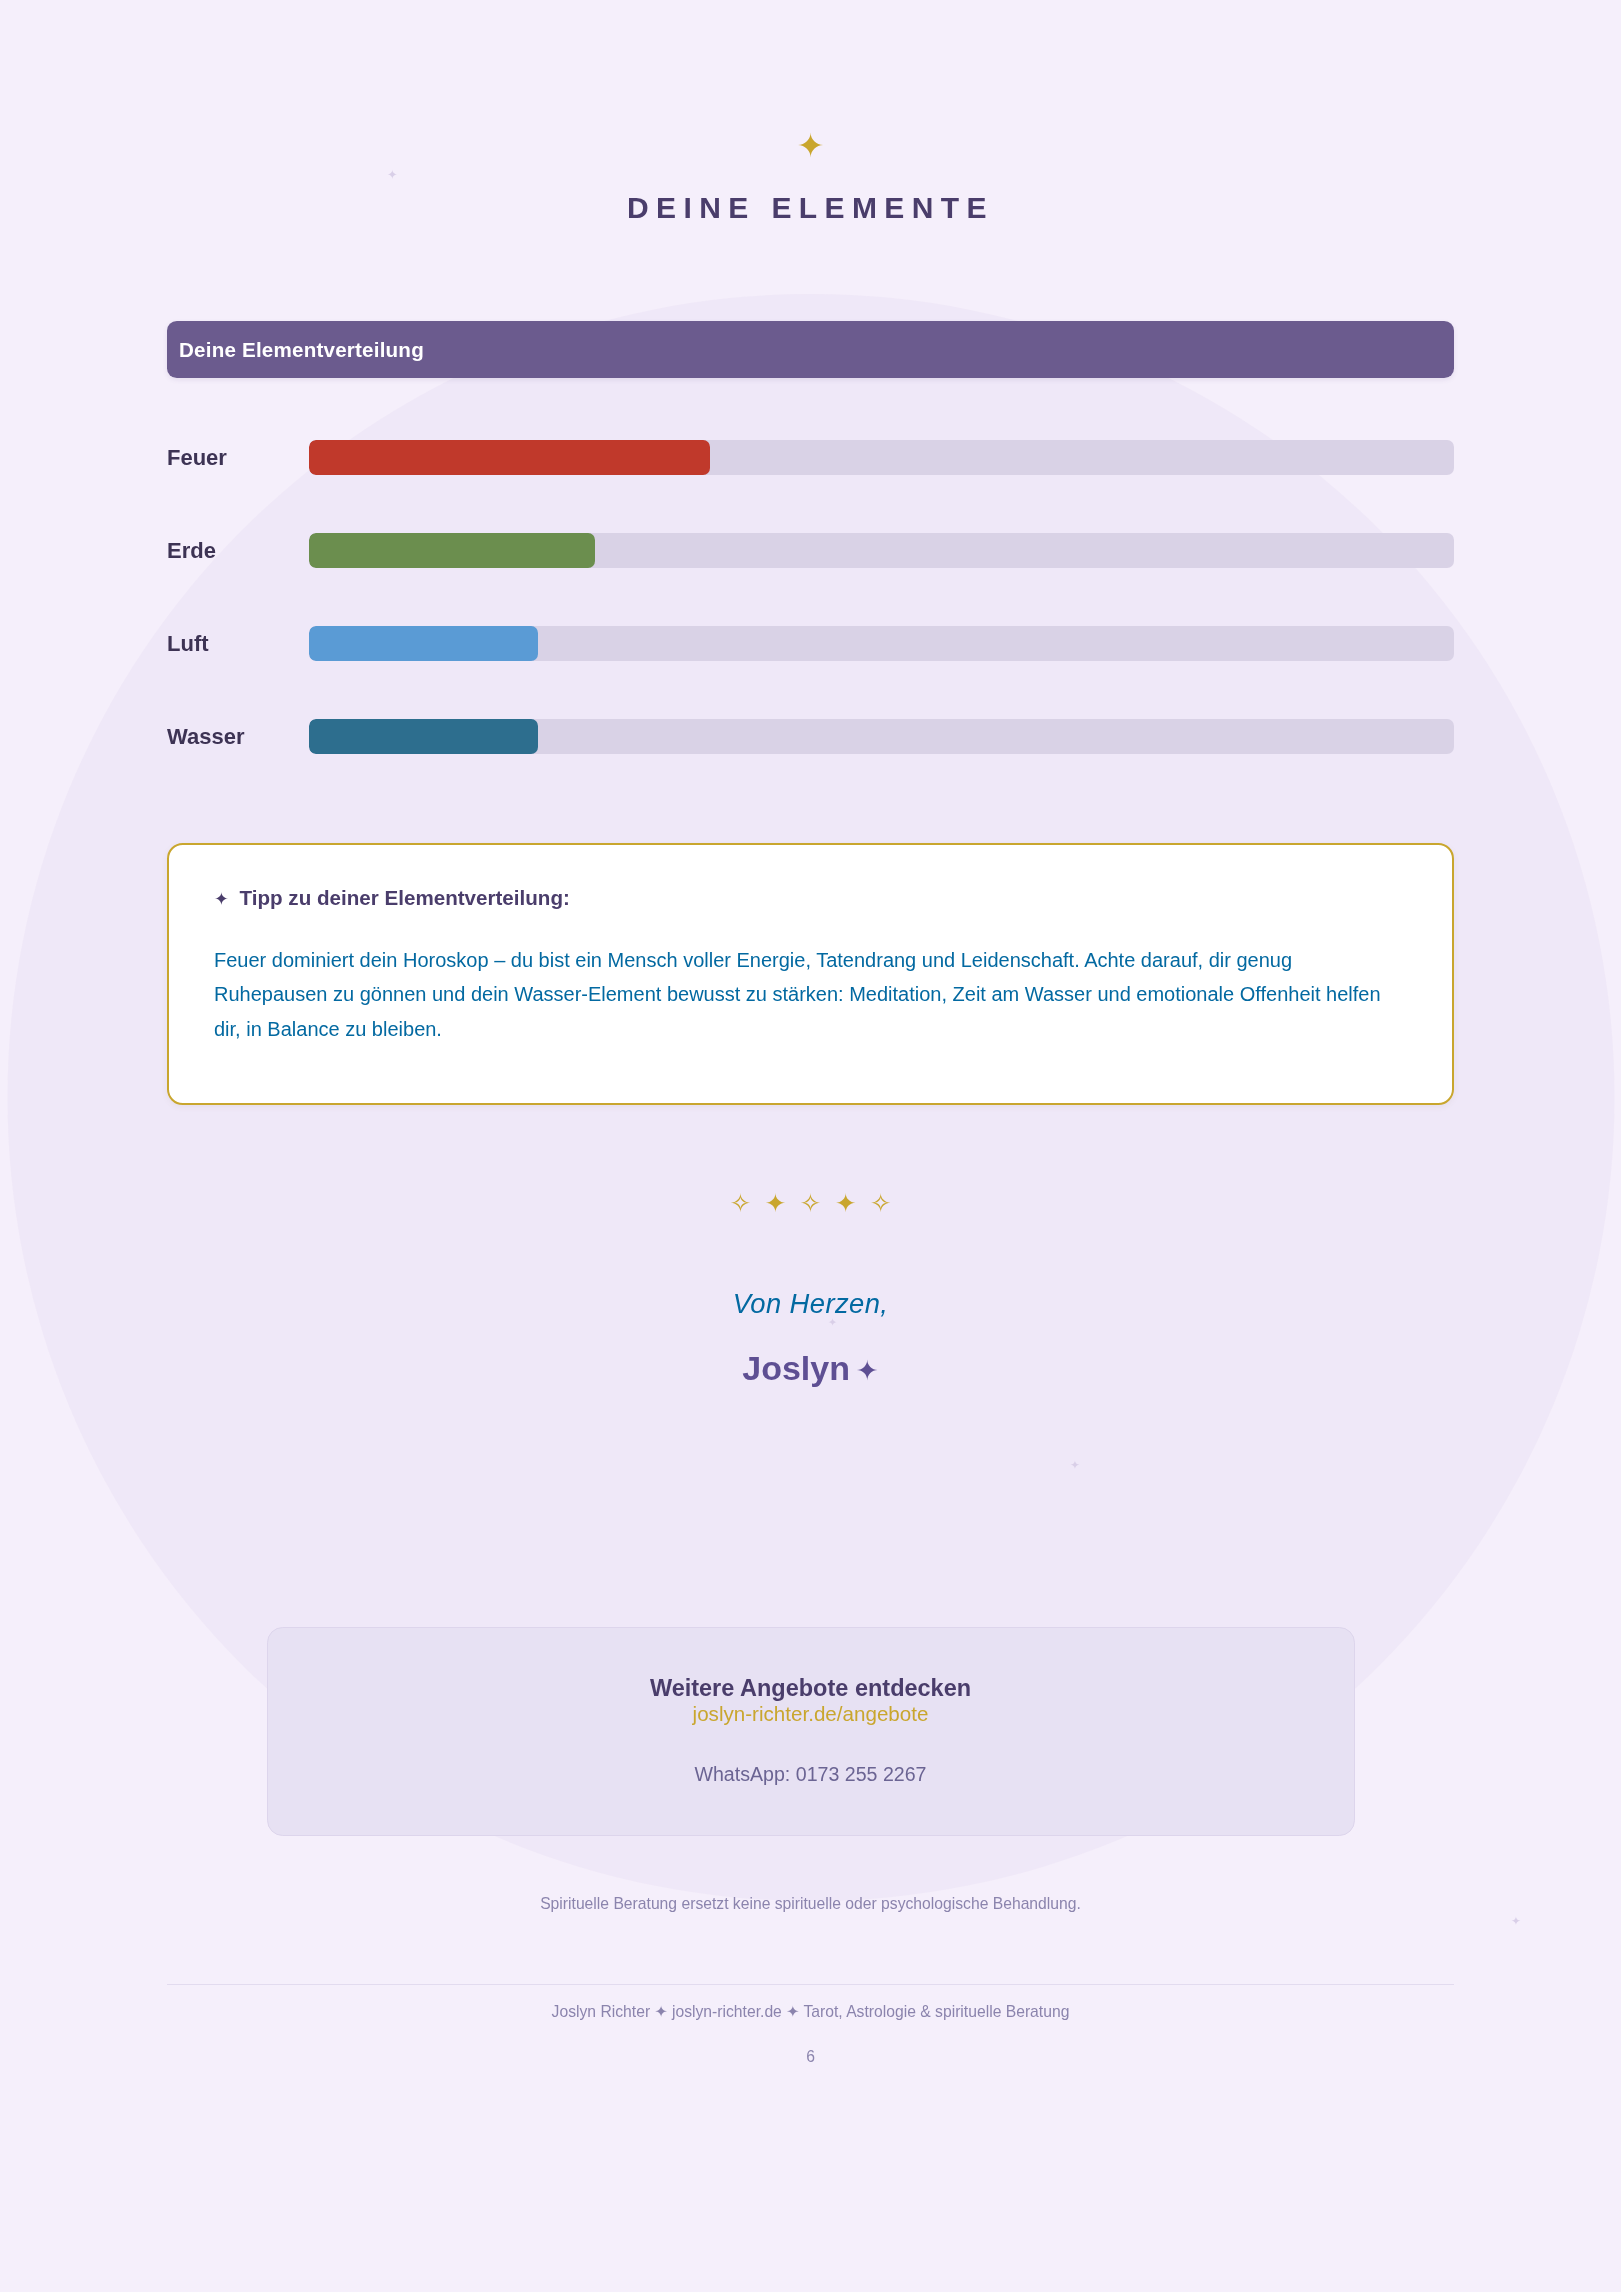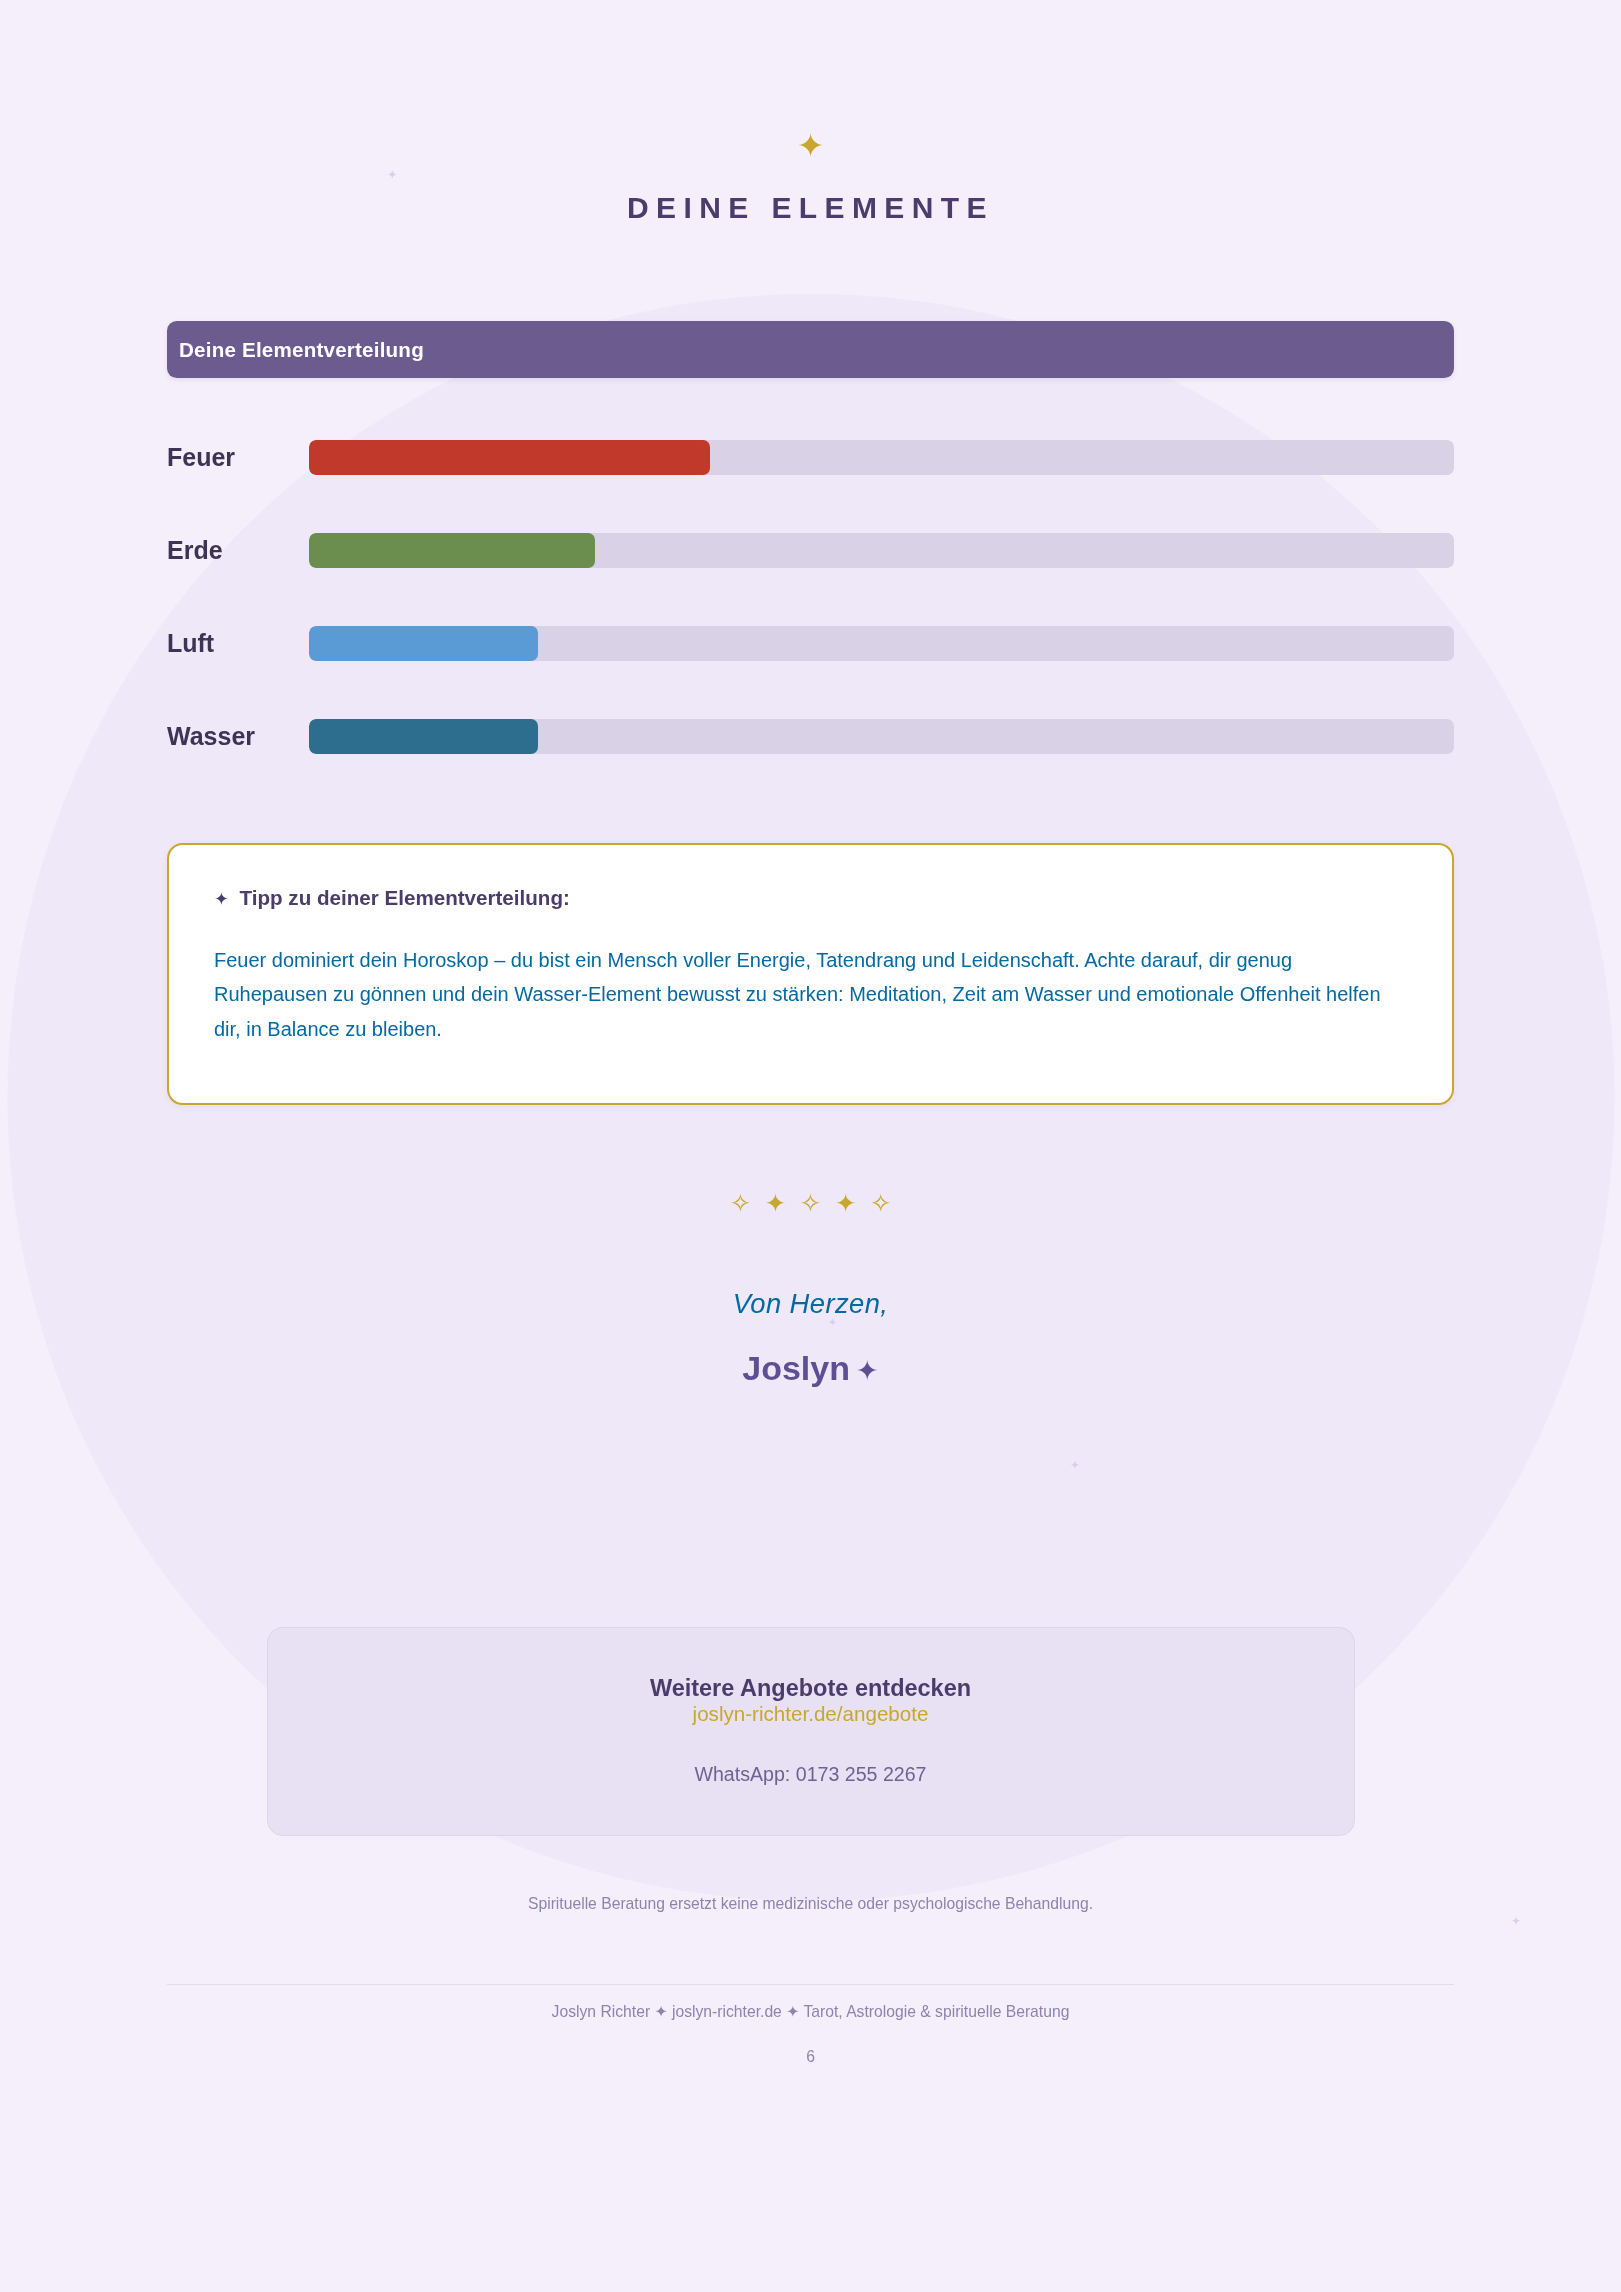--- a/index.html
+++ b/index.html
@@ -106,21 +106,21 @@
   .element-row{
     display:flex;
     align-items:center;
     height:45px;
     margin-bottom:48px;
   }
   .element-row:last-child{margin-bottom:0;}
   .element-label{
     width:142px;
     flex:0 0 142px;
-    font-size:25px;
+    font-size:22px;
     font-weight:bold;
     color:var(--ink);
   }
   .element-track{
     position:relative;
     flex:1;
     height:35px;
     background:var(--track);
     border-radius:6.9px;
     overflow:hidden;
@@ -317,21 +317,21 @@
         <span>Joslyn</span><span class="signature-name-star">✦</span>
       </div>
     </div>
 
     <div class="offers-card">
       <div class="offers-title">Weitere Angebote entdecken</div>
       <a class="offers-link" href="#">joslyn-richter.de/angebote</a>
       <div class="offers-contact">WhatsApp: 0173 255 2267</div>
     </div>
 
-    <div class="disclaimer">Spirituelle Beratung ersetzt keine medizinische oder psychologische Behandlung.</div>
+    <div class="disclaimer">Spirituelle Beratung ersetzt keine spirituelle oder psychologische Behandlung.</div>
 
     <div class="footer">
       <div class="footer-line">Joslyn Richter ✦ joslyn-richter.de ✦ Tarot, Astrologie &amp; spirituelle Beratung</div>
       <div class="footer-page">6</div>
     </div>
 
   </div>
 </div>
 
 

